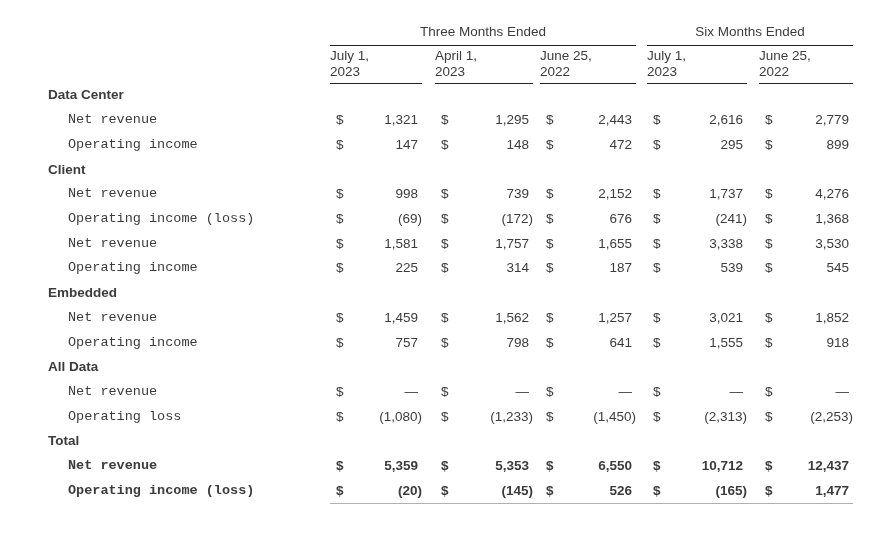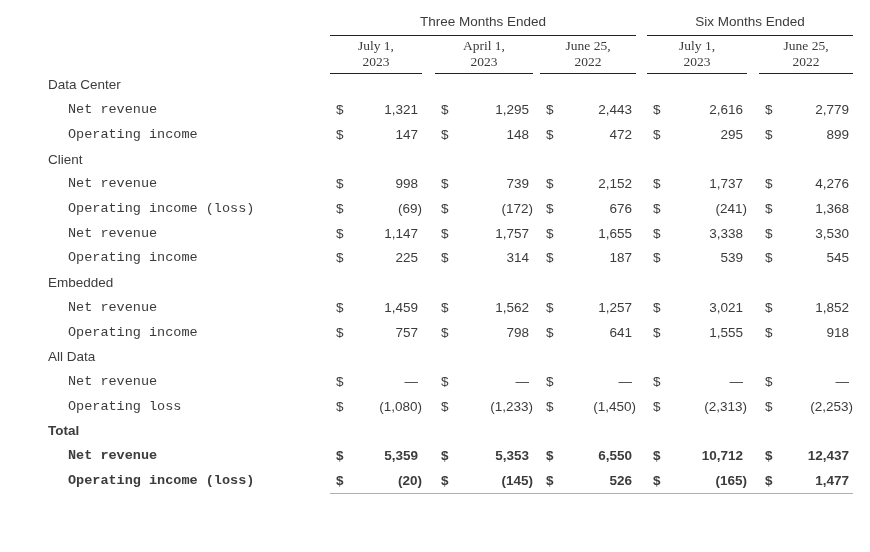--- a/index.html
+++ b/index.html
@@ -9,50 +9,49 @@
     --bg:#ffffff;
   }
   html,body{margin:0;padding:0;}
   body{
     width:870px;height:552px;
     background:var(--bg);
     color:var(--text);
     font-family:"Liberation Sans", sans-serif;
     overflow:hidden;
   }
-  .sheet{padding-top:6px;}
+  .sheet{padding-top:16px;}
   table{
     border-collapse:collapse;
     table-layout:fixed;
     width:853px;
   }
   td,th{padding:0;font-size:13.5px;color:var(--text);white-space:nowrap;overflow:visible;}
   
   thead tr.grp-row{height:29px;}
   thead tr.date-row{height:38px;}
   th.grp{
     font-weight:normal;
     text-align:center;
     vertical-align:bottom;
     padding-bottom:6px;
     border-bottom:1.5px solid var(--rule);
   }
   th.date{
     font-weight:normal;
-    text-align:center;
+    text-align:left;
     vertical-align:middle;
     line-height:16px;
     border-bottom:1.5px solid var(--rule);
-    font-family:Liberation Serif, serif;
   }
   
   tbody td{height:24.7px;line-height:24.7px;}
   td.lbl{text-align:left;}
   td.lbl.ind0{padding-left:18px;}
-  td.lbl.ind1{padding-left:48px;}
+  td.lbl.ind1{padding-left:48px;font-weight:bold;}
   td.lbl.ind2{padding-left:68px;font-family:Liberation Mono, monospace;}
   td.cur{text-align:left;padding-left:6px;}
   td.val{text-align:right;padding-right:4px;}
   td.val.neg{padding-right:0;}
   tr.bold td{font-weight:bold;}
   tr.last-row td:not(.lbl){border-bottom:1px solid var(--bottom-rule);}
   sup{font-size:8.5px;vertical-align:super;line-height:0;}
 </style>
 </head>
 <body>
@@ -210,21 +209,21 @@
           <td></td>
           <td class="cur">$</td>
           <td class="val neg">(241)</td>
           <td></td>
           <td class="cur">$</td>
           <td class="val">1,368</td>
         </tr>
         <tr>
           <td class="lbl ind2">Net revenue</td>
           <td class="cur">$</td>
-          <td class="val">1,147</td>
+          <td class="val">1,581</td>
           <td></td>
           <td class="cur">$</td>
           <td class="val">1,757</td>
           <td></td>
           <td class="cur">$</td>
           <td class="val">1,655</td>
           <td></td>
           <td class="cur">$</td>
           <td class="val">3,338</td>
           <td></td>

